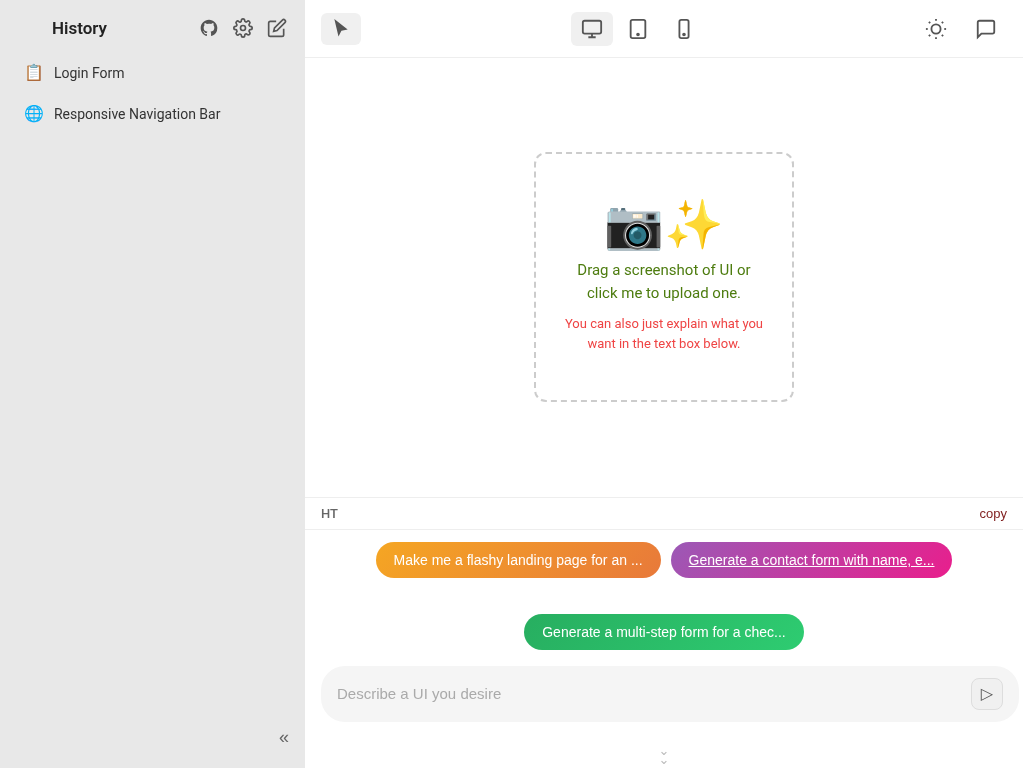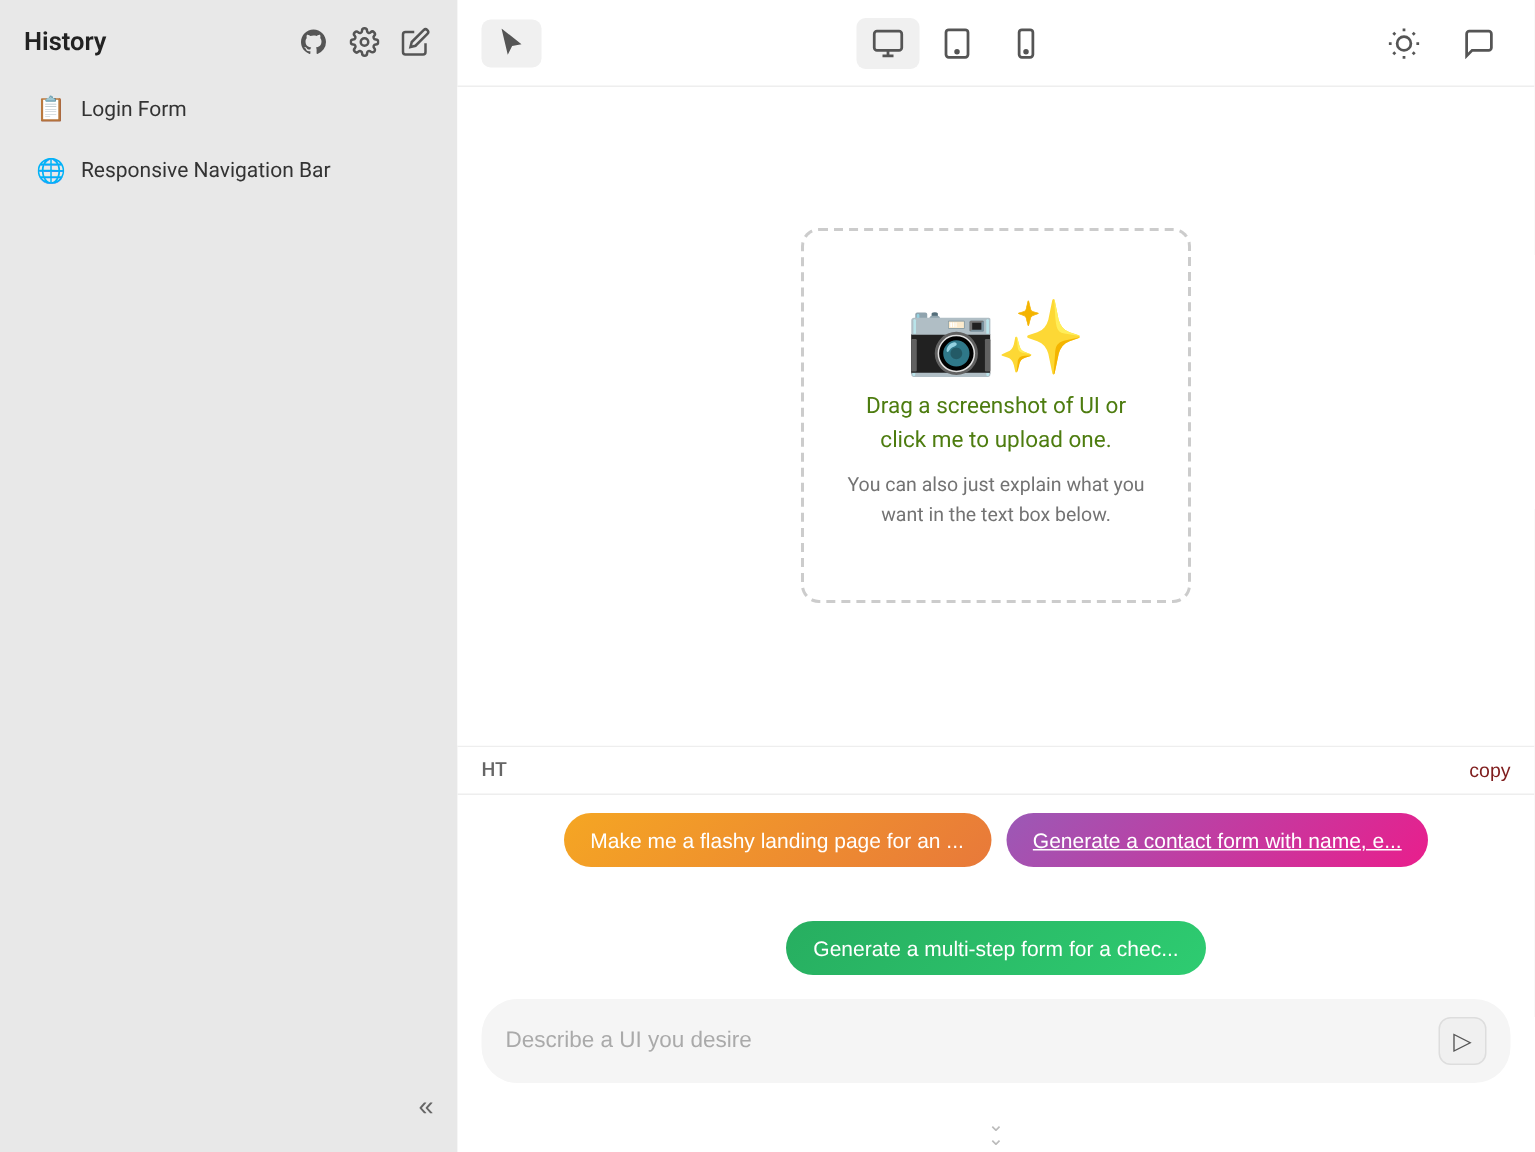--- a/index.html
+++ b/index.html
@@ -32,20 +32,21 @@
       display: flex;
       align-items: center;
       justify-content: space-between;
       padding: 16px 16px 12px 16px;
     }
 
     #sidebar-title {
       font-size: 17px;
       font-weight: 600;
       color: #222;
+      margin-left: 36px;
     }
 
     #sidebar-icons {
       display: flex;
       gap: 10px;
       align-items: center;
     }
 
     .sidebar-icon-btn {
       background: none;
@@ -249,21 +250,21 @@
       text-decoration: underline;
     }
 
     .chip-green {
       background: linear-gradient(135deg, #27ae60, #2ecc71);
       margin-top: 28px;
     }
 
     
     #input-area {
-      padding: 8px 16px 16px 16px;
+      padding: 8px 4px 16px 16px;
     }
 
     #text-input-wrapper {
       display: flex;
       align-items: center;
       background: #f5f5f5;
       border-radius: 24px;
       padding: 12px 16px;
       gap: 10px;
     }
@@ -396,21 +397,21 @@
           <path d="M21 15a2 2 0 01-2 2H7l-4 4V5a2 2 0 012-2h14a2 2 0 012 2z"></path>
         </svg>
       </button>
     </div>
   </div>
 
   <div id="preview-area">
     <div id="upload-box">
       <div id="camera-emoji">📷✨</div>
       <div id="upload-title" style="font-size:15px; color:#4d7c0f; text-align:center; line-height:1.5;">Drag a screenshot of UI or<br>click me to upload one.</div>
-      <div id="upload-subtitle" style="font-size:13px; color:#737373; text-align:center; line-height:1.5;">You can also just explain what you<br>want in the text box below.</div>
+      <div id="upload-subtitle" style="font-size:13px; color:#ef4444; text-align:center; line-height:1.5;">You can also just explain what you<br>want in the text box below.</div>
     </div>
   </div>
 
   <div id="bottom-area">
 
     <div id="html-bar">
       <span id="html-label">HT</span>
       <button id="copy-btn">copy</button>
     </div>
 

